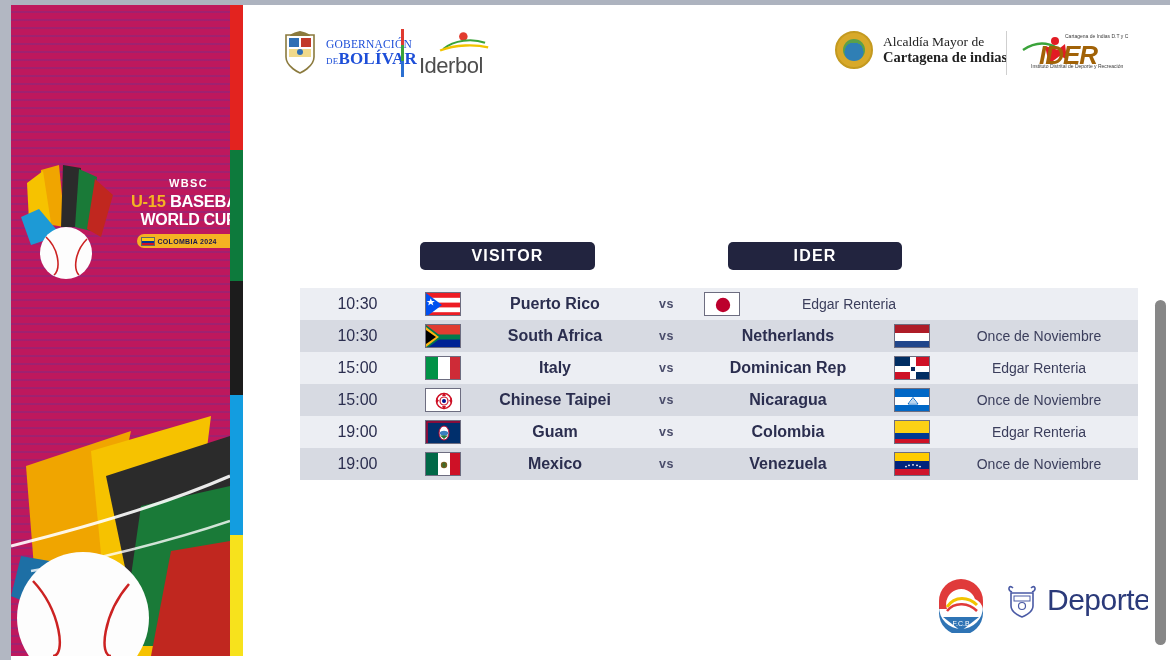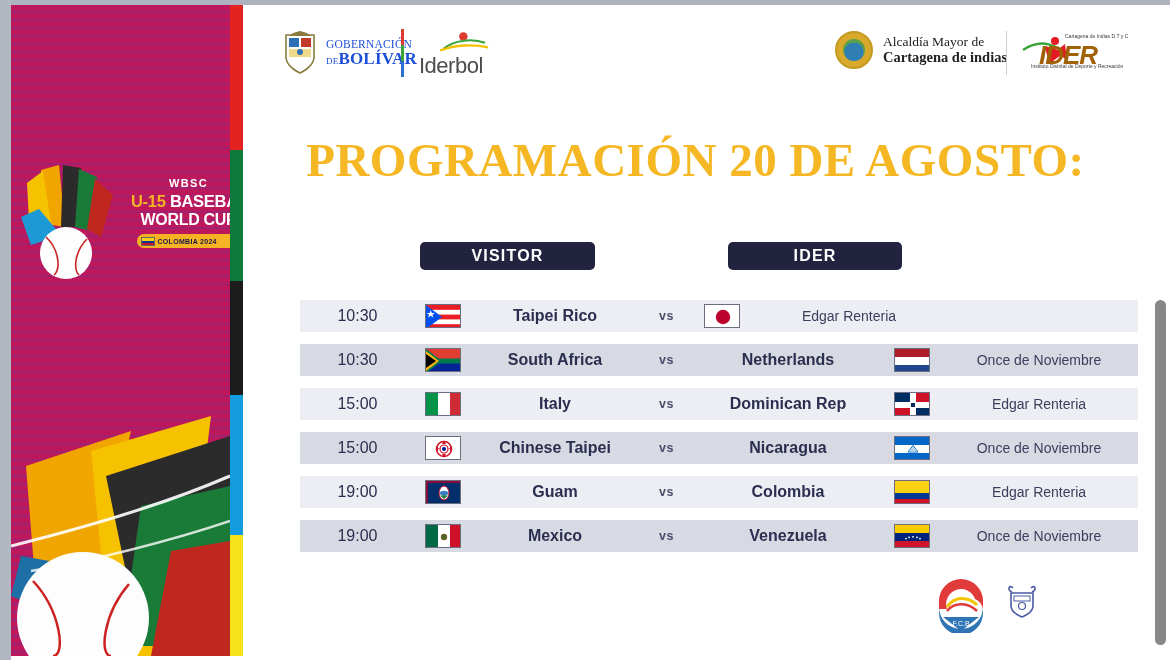--- a/index.html
+++ b/index.html
@@ -91,21 +91,21 @@
   .tbl-head { position:absolute; top:237px; left:0; width:905px; height:32px; }
   .chip {
     position:absolute; height:28px; background:#22243f; border-radius:5px;
     color:#fff; font-size:16px; font-weight:bold; letter-spacing:1.2px;
     display:flex; align-items:center; justify-content:center;
   }
   .chip.visitor { left:177px; width:175px; }
   .chip.home { left:485px; width:174px; }
 
   .tbl { position:absolute; top:283px; left:57px; width:838px; }
-  .row { display:flex; align-items:center; height:32px; font-size:15px;margin-top:12px; }
+  .row { display:flex; align-items:center; height:32px; font-size:15px; }
   .row.odd { background:#eceef3; }
   .row.even { background:#d7dae2; }
   .c-time { width:115px; text-align:center; color:#2b2e4f; font-size:16px; }
   .c-vflag { width:55px; display:flex; justify-content:center; }
   .c-vname { width:170px; text-align:center; font-weight:bold; color:#2b2e4f; font-size:16px; }
   .c-vs { width:53px; text-align:center; color:#4a4d6b; font-size:12.5px; font-weight:bold; letter-spacing:.5px; }
   .c-hname { width:190px; text-align:center; font-weight:bold; color:#2b2e4f; font-size:16px; }
   .c-hflag { width:57px; display:flex; justify-content:center; }
   .c-venue { width:198px; text-align:center; color:#3b3e5c; font-size:14px; }
 
@@ -232,41 +232,40 @@
           <circle cx="34" cy="11" r="4" fill="#e21b24"></circle>
           <path d="M24,16 L44,22 L28,34" fill="#e21b24"></path>
           <path d="M44,14 L34,22 L46,30" fill="#e21b24"></path>
         </svg>
         <div class="ider-top">Cartagena de Indias D.T y C</div>
         <div class="ider-word">IDER</div>
         <div class="ider-bot">Instituto Distrital de Deporte y Recreación</div>
       </div>
     </div>
 
-    <div class="title">PROGRAMACIÓN 20 DE AGOSTO:</div>
 
     <div class="tbl-head">
       <div class="chip visitor">VISITOR</div>
       <div class="chip home">IDER</div>
     </div>
 
     <div class="tbl" id="schedule-table">
         <div class="row odd">
           <div class="c-time">10:30</div>
           <div class="c-vflag">
             <span class="flag"><svg viewBox="0 0 36 24" width="36" height="24" preserveAspectRatio="none">
                 <rect width="36" height="24" fill="#fff"></rect>
                 <rect y="0" width="36" height="4.8" fill="#ED1C24"></rect>
                 <rect y="9.6" width="36" height="4.8" fill="#ED1C24"></rect>
                 <rect y="19.2" width="36" height="4.8" fill="#ED1C24"></rect>
                 <polygon points="0,0 16,12 0,24" fill="#0050F0"></polygon>
                 <polygon points="5.6,9 6.9,12.3 10.4,12.3 7.6,14.4 8.7,17.7 5.6,15.7 2.5,17.7 3.6,14.4 0.8,12.3 4.3,12.3" fill="#fff" transform="translate(0,-2.5) scale(0.85)"></polygon>
               </svg></span>
           </div>
-          <div class="c-vname">Taipei Rico</div>
+          <div class="c-vname">Puerto Rico</div>
           <div class="c-vs">vs</div>
           <div class="c-hflag">
             <span class="flag"><svg viewBox="0 0 36 24" width="36" height="24" preserveAspectRatio="none">
                 <rect width="36" height="24" fill="#fff"></rect>
                 <circle cx="18" cy="12" r="7.2" fill="#BC002D"></circle>
               </svg></span>
           </div>
           <div class="c-venue">Edgar Renteria</div>
         </div>
         <div class="row even">
@@ -407,20 +406,21 @@
       <text x="28" y="53" font-size="7" fill="#ffffff" text-anchor="middle" font-family="Liberation Sans, sans-serif">F.C.B</text>
     </svg>
 
     <div class="dep">
       <svg class="dep-seal" viewBox="0 0 34 40">
         <path d="M8,8 C4,4 2,10 7,12 M26,8 C30,4 32,10 27,12" stroke="#4a5aa5" stroke-width="1.6" fill="none"></path>
         <path d="M6,13 L28,13 L28,26 C28,33 17,37 17,37 C17,37 6,33 6,26 Z" fill="#ffffff" stroke="#4a5aa5" stroke-width="1.6"></path>
         <rect x="9" y="16" width="16" height="5" fill="none" stroke="#4a5aa5" stroke-width="1"></rect>
         <circle cx="17" cy="26" r="3.5" fill="none" stroke="#4a5aa5" stroke-width="1.2"></circle>
       </svg>
+      <div class="dep-word">Deporte</div>
     </div>
   </div>
 
   <div class="sb-track">
     <div class="sb-thumb"></div>
   </div>
 
 </div>
 
 </body></html>

